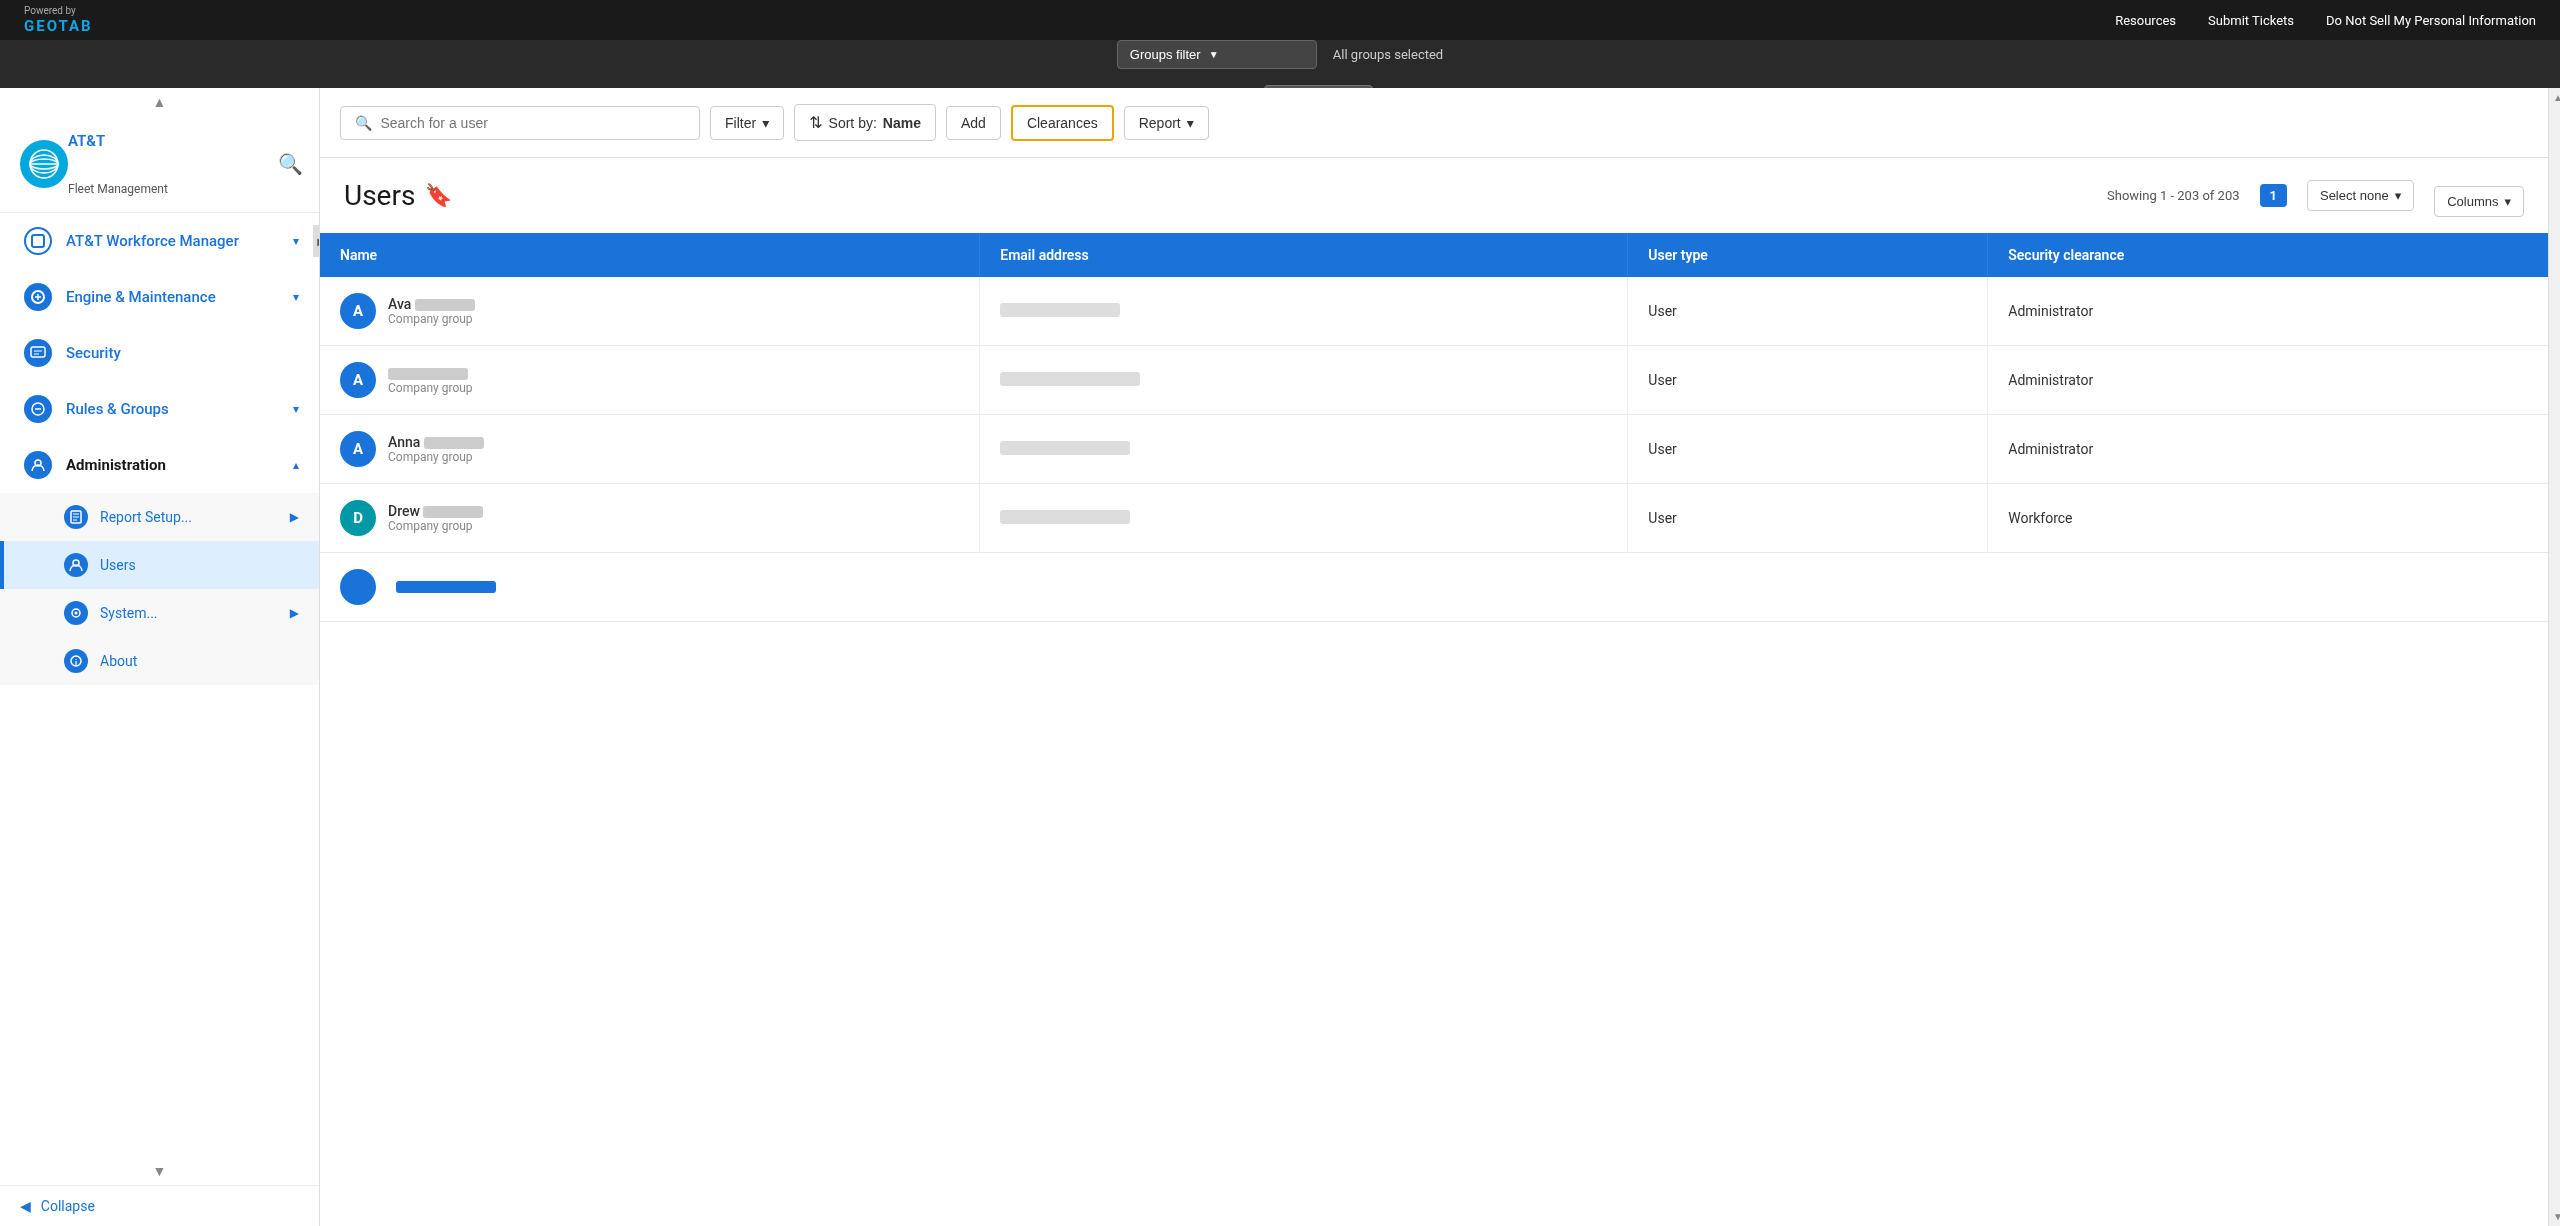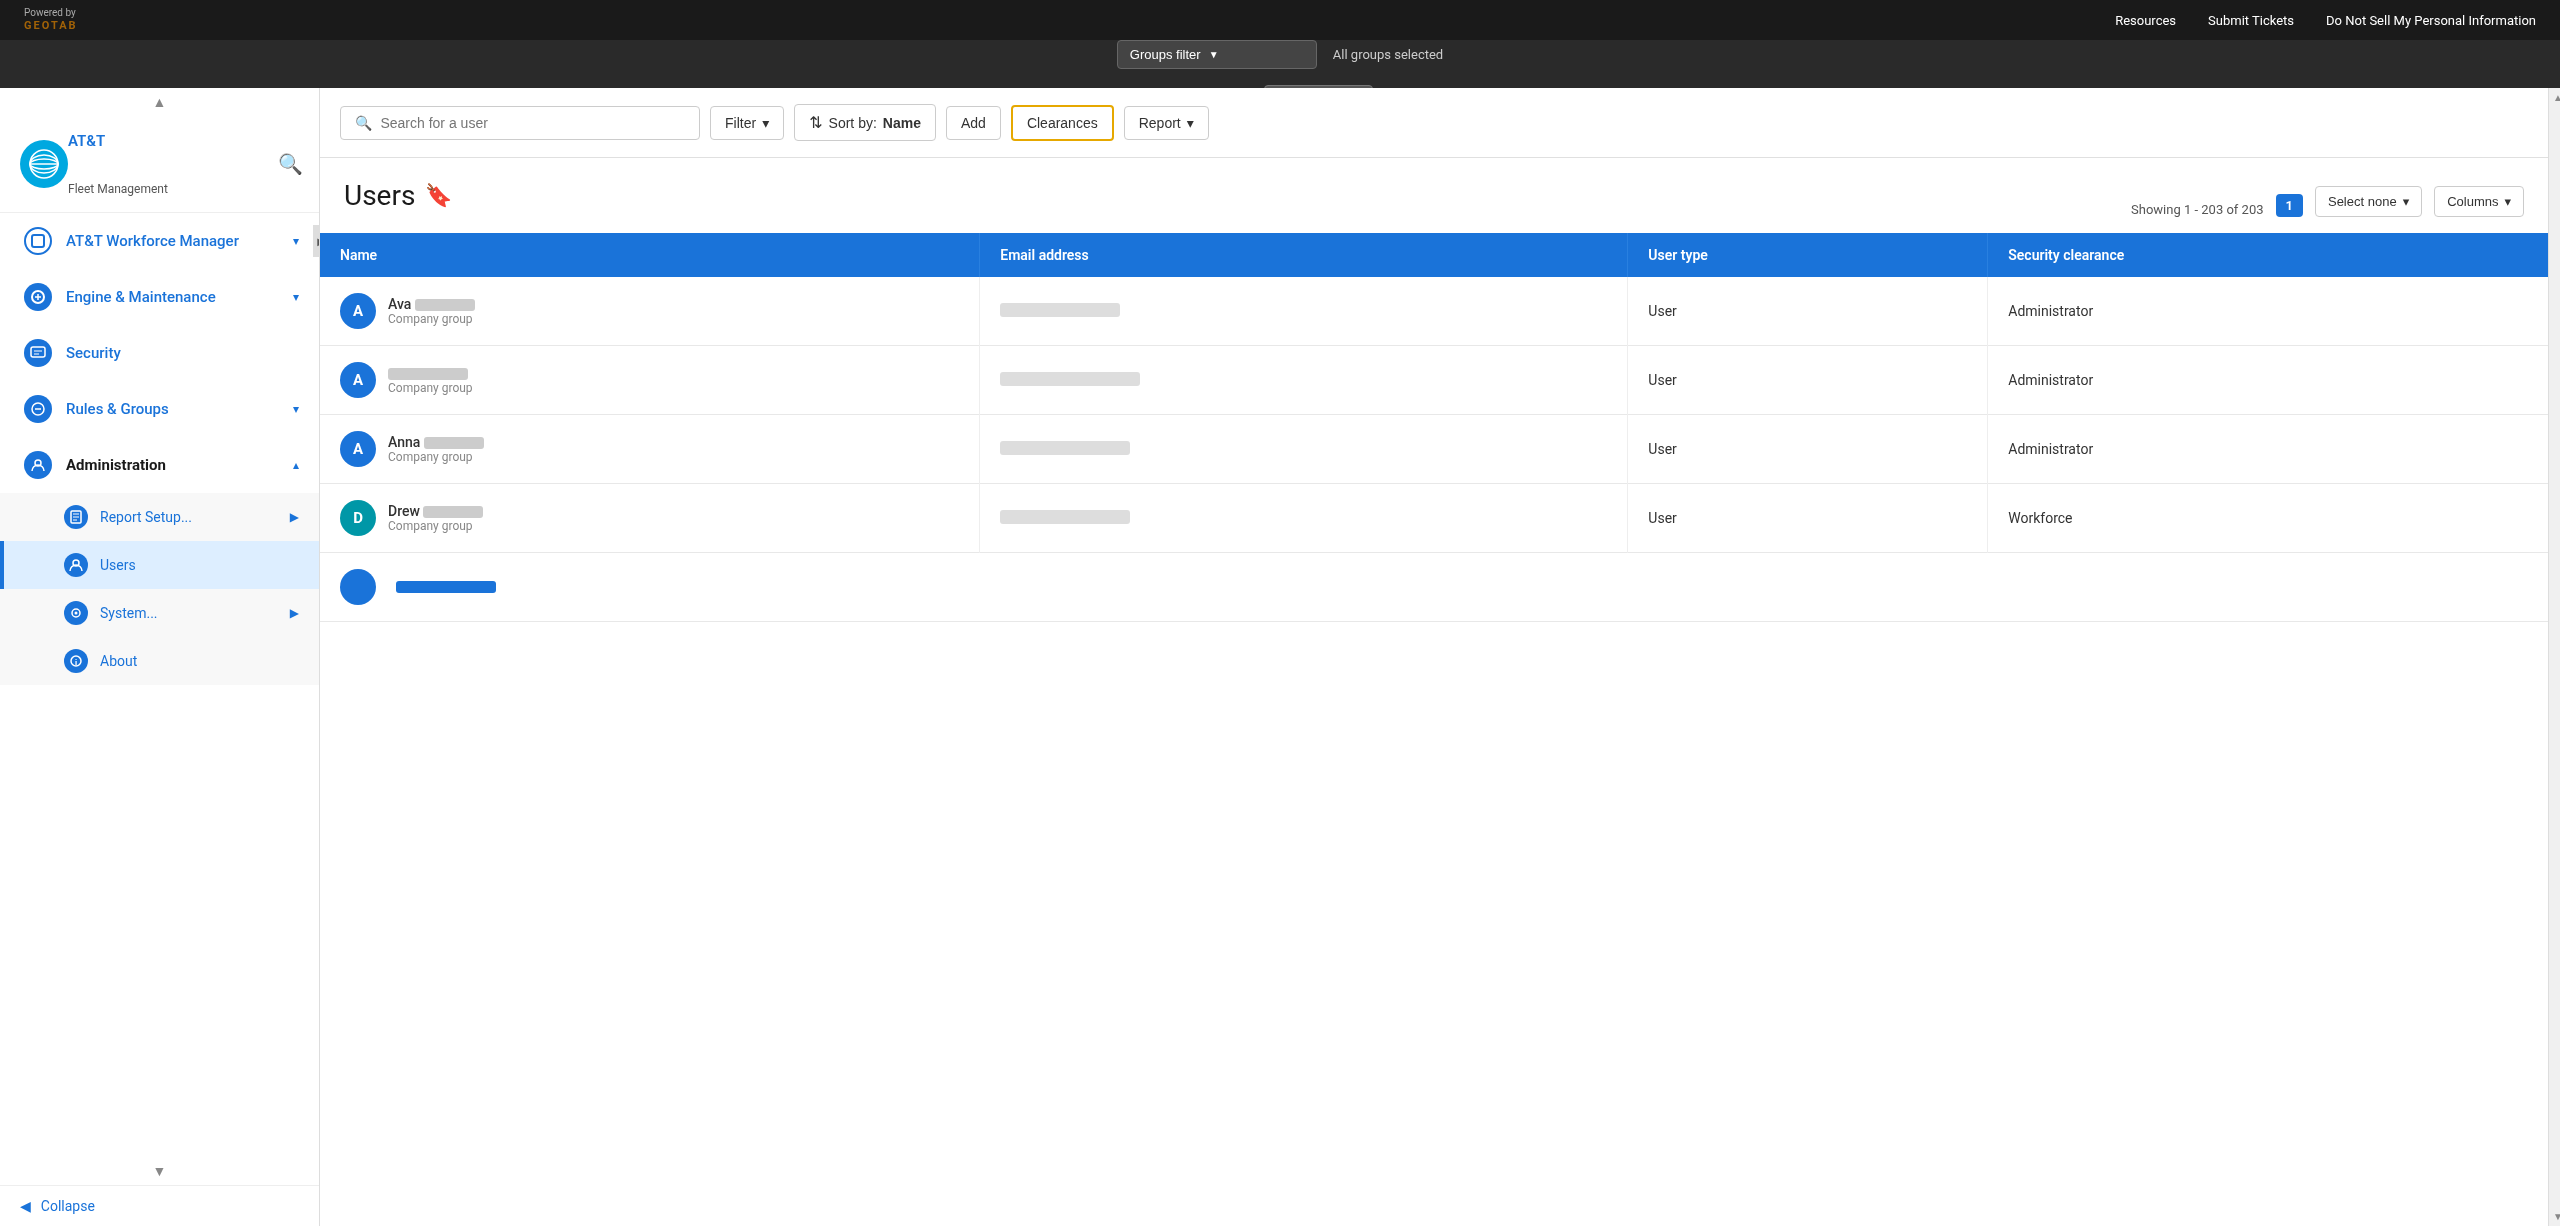--- a/index.html
+++ b/index.html
@@ -277,22 +277,22 @@
       display: flex;
       align-items: center;
       gap: 10px;
       font-size: 28px;
       font-weight: 400;
       color: #1a1a1a;
     }
     .bookmark-icon { color: #555; font-size: 22px; }
     .users-controls {
       display: flex;
-      align-items: flex-end;
-      gap: 12px;
+      align-items: center;
+      gap: 20px;
     }
     .showing-text { font-size: 13px; color: #555; }
     .page-badge {
       background: #1a73d9;
       color: #fff;
       border-radius: 4px;
       padding: 4px 10px;
       font-size: 13px;
       font-weight: 600;
     }
@@ -400,21 +400,21 @@
     
     .att-svg { width: 40px; height: 40px; }
   </style>
 </head>
 <body>
 
 <div class="top-nav">
   <div class="top-nav-logo">
     <div class="powered-by">
       <span>Powered by</span><br>
-      <strong style="font-size:11px; color:#a16207; letter-spacing:2px;">GEOTAB</strong>
+      <strong style="font-size:15px; color:#0ea5e9; letter-spacing:2px;">GEOTAB</strong>
     </div>
   </div>
   <div class="top-nav-links">
     <a>Resources</a>
     <a>Submit Tickets</a>
     <a>Do Not Sell My Personal Information</a>
   </div>
 </div>
 
 <div class="groups-bar">

